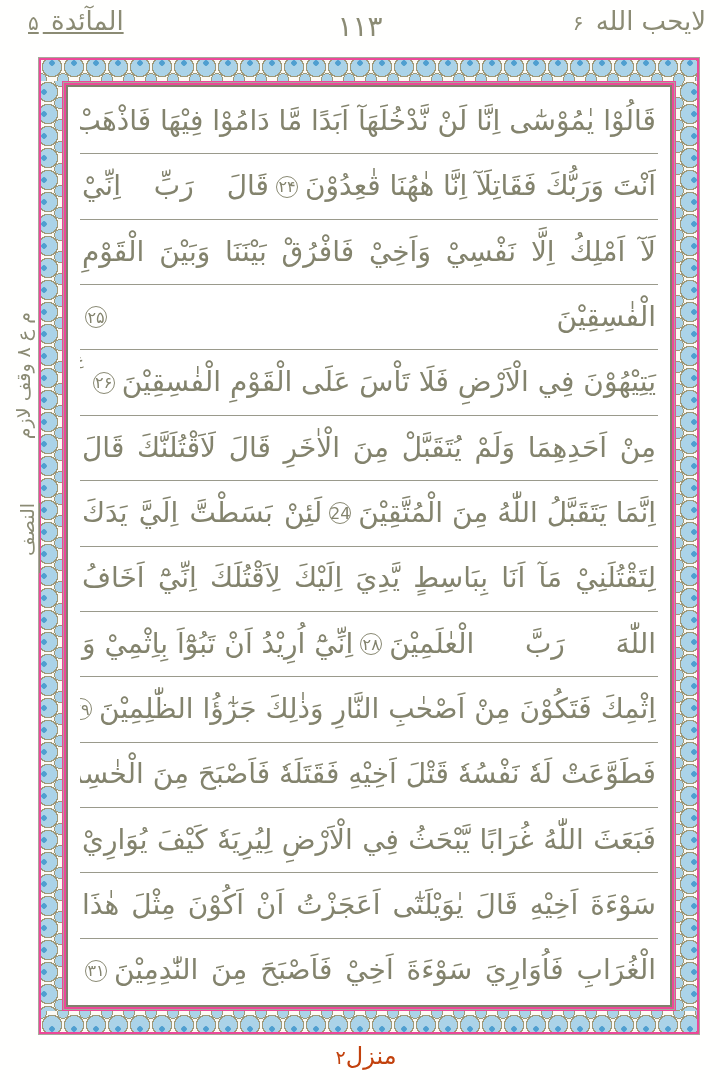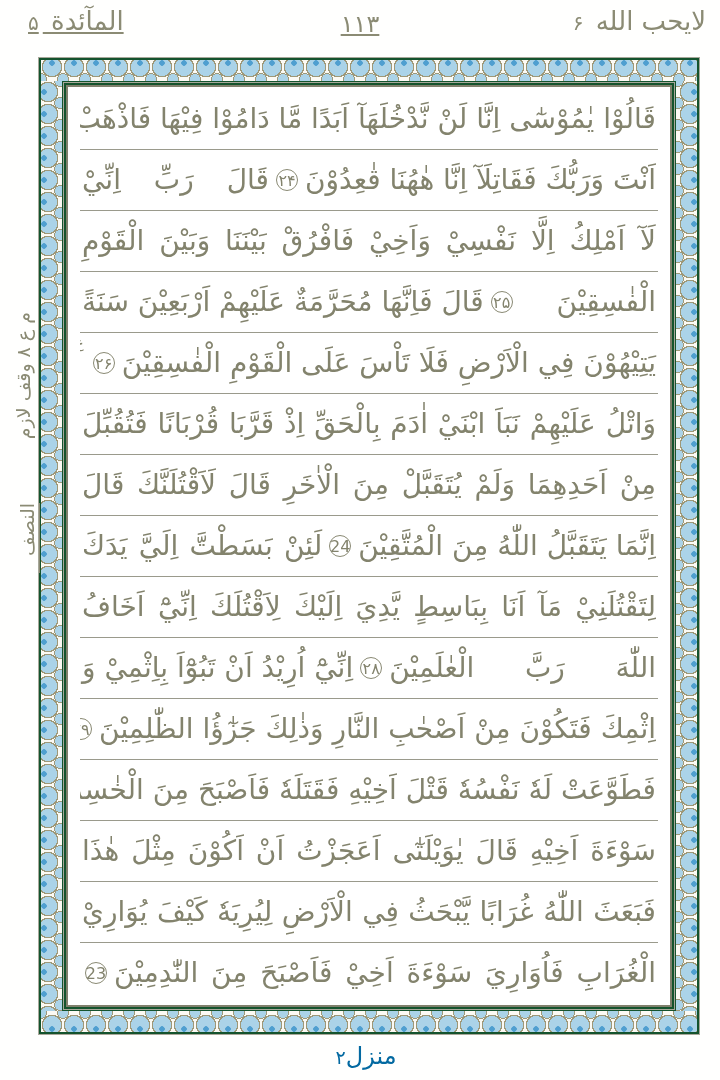--- a/index.html
+++ b/index.html
@@ -3,27 +3,27 @@
 <meta charset="utf-8">
 <style>
   html,body{margin:0;padding:0;background:#ffffff;}
   .page{
     position:relative;width:720px;height:1080px;background:#fffffe;overflow:hidden;
     font-family:"DejaVu Sans", sans-serif;color:#83836d;
   }
   
   .hdr-item{position:absolute;top:6px;font-size:26px;color:#8b8b74;direction:rtl;white-space:nowrap;}
   .hdr-right{right:14px;}
-  .hdr-center{left:50%;transform:translateX(-50%);top:10px;font-size:24px;letter-spacing:2px;text-decoration:underline;}
+  .hdr-center{left:50%;transform:translateX(-50%);top:10px;font-size:28px;letter-spacing:2px;}
   .hdr-left{left:28px;text-decoration:underline;}
   .hdr-num{font-size:20px;margin-right:4px;}
   
   .frame{
     position:absolute;left:38px;top:57px;width:662px;height:978px;
-    border:1px solid #a8a89a;background:#14532d;box-sizing:border-box;padding:2px;
+    border:1px solid #a8a89a;background:#ec4899;box-sizing:border-box;padding:2px;
   }
   .band{position:absolute;background-color:#fcfaf4;}
   .band-top,.band-bottom{left:2px;right:2px;height:21px;background-repeat:repeat-x;background-size:22px 21px;}
   .band-top{top:2px;background-image:
     radial-gradient(circle at 11px 3px, #4f9fd0 0 2.5px, rgba(0,0,0,0) 3px),
     radial-gradient(circle at 11px 7px, #abd3e8 0 9px, #9e9878 9px 10.5px, rgba(0,0,0,0) 10.5px),
     radial-gradient(circle at 0px 19px, #abd3e8 0 5px, #9e9878 5px 6px, rgba(0,0,0,0) 6px),
     radial-gradient(circle at 22px 19px, #abd3e8 0 5px, #9e9878 5px 6px, rgba(0,0,0,0) 6px);}
   .band-bottom{bottom:2px;background-image:
     radial-gradient(circle at 11px 18px, #4f9fd0 0 2.5px, rgba(0,0,0,0) 3px),
@@ -67,21 +67,21 @@
   
   .margin-note{
     position:absolute;direction:rtl;white-space:nowrap;color:#8b8b74;
     transform:rotate(-90deg);transform-origin:0 0;font-size:19px;
   }
   .margin-ruku-waqf{left:12px;top:462px;width:150px;letter-spacing:1px;}
   .margin-half{left:16px;top:573px;width:70px;border-bottom:1.5px solid #8b8b74;padding-bottom:1px;}
   
   .footer{
     position:absolute;left:12px;right:0;top:1042px;text-align:center;direction:rtl;
-    font-size:24px;color:#0369a1;
+    font-size:24px;color:#c2410c;
   }
   .footer .manzil-num{font-size:19px;}
 </style>
 </head>
 <body>
 
 <div class="page">
 
   <div class="hdr-item hdr-right">
     <span>لايحب الله</span>
@@ -106,29 +106,25 @@
           <span class="ayah-text">اَنْتَ وَرَبُّكَ فَقَاتِلَآ اِنَّا هٰهُنَا قٰعِدُوْنَ</span>
           <span class="verse-marker">۲۴</span>
           <span class="ayah-text">قَالَ رَبِّ اِنِّيْ</span>
         </div>
         <div class="text-line">
           <span class="ayah-text">لَآ اَمْلِكُ اِلَّا نَفْسِيْ وَاَخِيْ فَافْرُقْ بَيْنَنَا وَبَيْنَ الْقَوْمِ</span>
         </div>
         <div class="text-line">
           <span class="ayah-text">الْفٰسِقِيْنَ</span>
           <span class="verse-marker">۲۵</span>
-          <span class="ayah-text">قَالَ فَاِنَّهَا مُحَرَّمَةٌ عَلَيْهِمْ اَرْبَعِيْنَ سَنَةً</span>
         </div>
         <div class="text-line">
           <span class="ayah-text">يَتِيْهُوْنَ فِي الْاَرْضِ فَلَا تَاْسَ عَلَى الْقَوْمِ الْفٰسِقِيْنَ</span>
           <span class="verse-marker">۲۶</span>
           <span class="ruku-marker">ع</span>
-        </div>
-        <div class="text-line">
-          <span class="ayah-text">وَاتْلُ عَلَيْهِمْ نَبَاَ ابْنَيْ اٰدَمَ بِالْحَقِّ اِذْ قَرَّبَا قُرْبَانًا فَتُقُبِّلَ</span>
         </div>
         <div class="text-line">
           <span class="ayah-text">مِنْ اَحَدِهِمَا وَلَمْ يُتَقَبَّلْ مِنَ الْاٰخَرِ قَالَ لَاَقْتُلَنَّكَ قَالَ</span>
         </div>
         <div class="text-line">
           <span class="ayah-text">اِنَّمَا يَتَقَبَّلُ اللّٰهُ مِنَ الْمُتَّقِيْنَ</span>
           <span class="verse-marker">24</span>
           <span class="ayah-text">لَئِنْ بَسَطْتَّ اِلَيَّ يَدَكَ</span>
         </div>
         <div class="text-line">
@@ -140,28 +136,28 @@
           <span class="ayah-text">اِنِّيْٓ اُرِيْدُ اَنْ تَبُوْٓاَ بِاِثْمِيْ وَ</span>
         </div>
         <div class="text-line">
           <span class="ayah-text">اِثْمِكَ فَتَكُوْنَ مِنْ اَصْحٰبِ النَّارِ وَذٰلِكَ جَزٰٓؤُا الظّٰلِمِيْنَ</span>
           <span class="verse-marker">۲۹</span>
         </div>
         <div class="text-line">
           <span class="ayah-text">فَطَوَّعَتْ لَهٗ نَفْسُهٗ قَتْلَ اَخِيْهِ فَقَتَلَهٗ فَاَصْبَحَ مِنَ الْخٰسِرِيْنَ</span>
         </div>
         <div class="text-line">
+          <span class="ayah-text">فَبَعَثَ اللّٰهُ غُرَابًا يَّبْحَثُ فِي الْاَرْضِ لِيُرِيَهٗ كَيْفَ يُوَارِيْ</span>
+        </div>
+        <div class="text-line">
           <span class="ayah-text">سَوْءَةَ اَخِيْهِ قَالَ يٰوَيْلَتٰٓى اَعَجَزْتُ اَنْ اَكُوْنَ مِثْلَ هٰذَا</span>
         </div>
         <div class="text-line">
-          <span class="ayah-text">فَبَعَثَ اللّٰهُ غُرَابًا يَّبْحَثُ فِي الْاَرْضِ لِيُرِيَهٗ كَيْفَ يُوَارِيْ</span>
-        </div>
-        <div class="text-line">
           <span class="ayah-text">الْغُرَابِ فَاُوَارِيَ سَوْءَةَ اَخِيْ فَاَصْبَحَ مِنَ النّٰدِمِيْنَ</span>
-          <span class="verse-marker">23</span>
+          <span class="verse-marker">۳۱</span>
         </div>
       </div>
   </div>
 
   <div class="margin-note margin-ruku-waqf">م ع ۸ وقف لازم</div>
   <div class="margin-note margin-half">النصف</div>
 
   <div class="footer">
     <span>منزل</span><span class="manzil-num">۲</span>
   </div>

